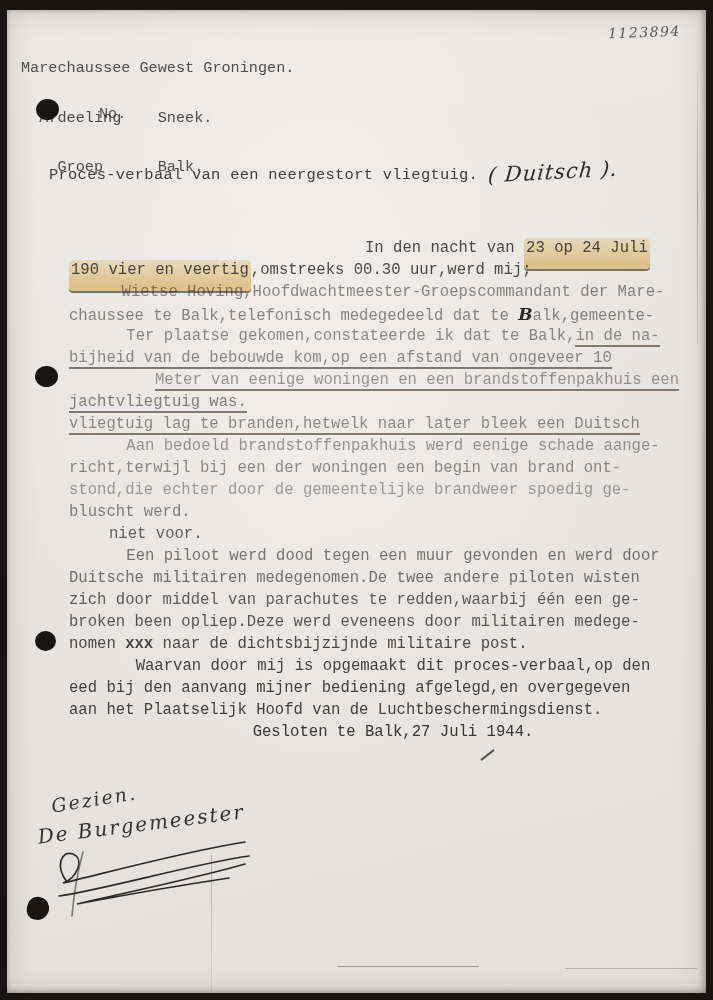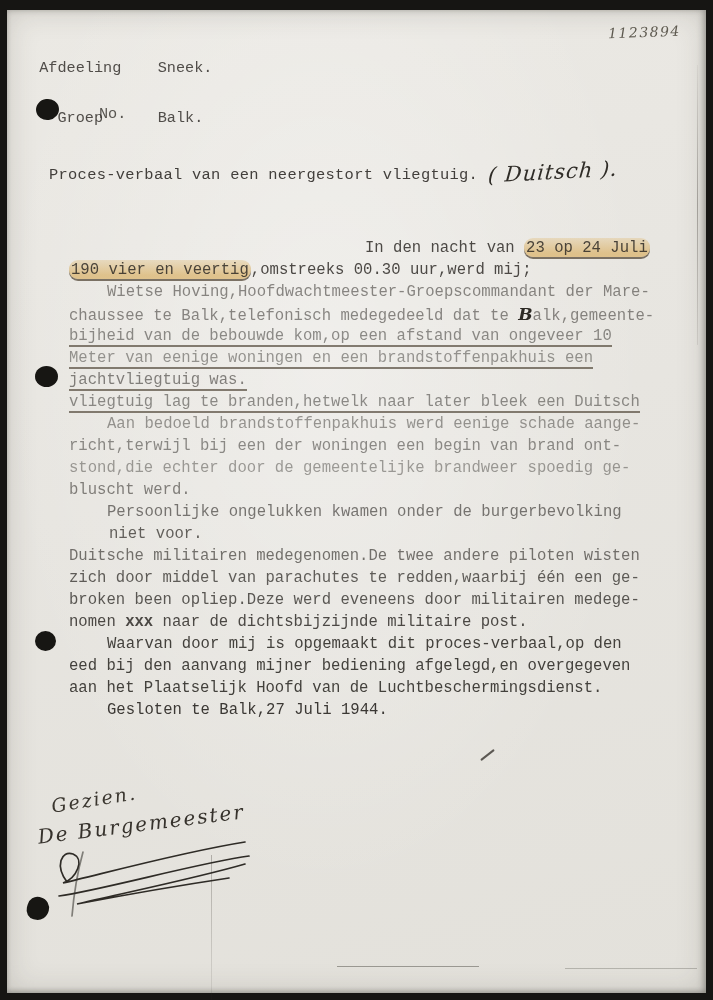--- a/index.html
+++ b/index.html
@@ -20,26 +20,26 @@
   .header-block{position:absolute;left:14px;top:17px;white-space:pre;line-height:16.5px;font-size:15.2px;color:rgba(45,42,38,0.82);}
   .no-label{position:absolute;left:92px;top:95px;font-size:15.2px;color:rgba(50,47,42,0.8);}
   .title-line{position:absolute;left:42px;top:150px;font-size:15.4px;color:rgba(42,39,35,0.88);letter-spacing:0.3px;white-space:pre;}
   .hw{font-family:"DejaVu Serif","Liberation Serif",serif;font-style:italic;}
   .duitsch{display:inline-block;font-size:21px;color:#2f2c27;transform:rotate(-3deg) skewX(-8deg);margin-left:10px;letter-spacing:1px;}
   .archive-number{position:absolute;left:601px;top:14px;font-size:14px;color:#5d594f;transform:rotate(-2deg);letter-spacing:1.5px;font-family:"DejaVu Serif","Liberation Serif",serif;}
 
   
   .body-lines{position:absolute;left:62px;top:227px;width:610px;line-height:22px;font-size:15.6px;}
   .bline{white-space:pre;height:22px;}
-  .indent-1{padding-left:38px;}
+  .indent-1{padding-left:38px;text-align:center;}
   .indent-2{padding-left:296px;}
   .seg-hl{
     background:linear-gradient(180deg, rgba(224,187,118,0.35) 0%, rgba(216,172,92,0.65) 80%);
     box-shadow:0 2px 0 rgba(84,72,56,0.75);
-    border-radius:9px;padding:1px 2px 0 2px;
+    border-radius:4px;padding:1px 2px 12px 2px;
   }
   .seg-ul{box-shadow:0 2px 0 rgba(84,74,60,0.7);}
   .seg-b{font-weight:bold;}
   .seg-hw{font-family:"DejaVu Serif","Liberation Serif",serif;font-style:italic;font-weight:bold;font-size:17px;color:#2c2924;}
 
   
   .hole{position:absolute;background:#171613;border-radius:50%;}
   .hole-1{left:29px;top:89px;width:23px;height:21px;transform:rotate(-8deg);}
   .hole-2{left:28px;top:356px;width:23px;height:21px;}
   .hole-3{left:28px;top:621px;width:21px;height:20px;}
@@ -58,45 +58,47 @@
   .sig-burgemeester{position:absolute;left:30px;top:802px;font-size:20px;color:#36322c;transform:rotate(-7deg);letter-spacing:2px;white-space:nowrap;}
   .sig-flourish{position:absolute;left:40px;top:822px;}
   .sig-flourish path{fill:none;stroke:#2e2b26;stroke-width:1.7;stroke-linecap:round;}
 </style>
 </head>
 <body>
 
 <div class="page">
 
   <div class="header-block typed">
+    <div>Marechaussee Gewest Groningen.</div>
     <div>  Afdeeling    Sneek.</div>
     <div>    Groep      Balk.</div>
   </div>
 
   <div class="archive-number hw">1123894</div>
 
   <div class="no-label typed">No.</div>
 
   <div class="title-line"><span>Proces-verbaal van een neergestort vliegtuig.</span><span class="hw duitsch">( Duitsch ).</span></div>
 
   <div class="body-lines">
       <div class="bline indent-2" style="color: rgba(40, 37, 33, 0.82);"><span class="seg-p">In den nacht van </span><span class="seg-hl">23 op 24 Juli</span></div>
       <div class="bline indent-0" style="color: rgba(40, 37, 33, 0.82);"><span class="seg-hl">190 vier en veertig</span><span class="seg-p">,omstreeks 00.30 uur,werd mij;</span></div>
       <div class="bline indent-1" style="color: rgba(40, 37, 33, 0.52);"><span class="seg-p">Wietse Hoving,Hoofdwachtmeester-Groepscommandant der Mare-</span></div>
       <div class="bline indent-0" style="color: rgba(40, 37, 33, 0.52);"><span class="seg-p">chaussee te Balk,telefonisch medegedeeld dat te </span><span class="seg-hw">B</span><span class="seg-p">alk,gemeente-</span></div>
+      <div class="bline indent-1" style="color: rgba(40, 37, 33, 0.5);"><span class="seg-p">Ter plaatse gekomen,constateerde ik dat te Balk,</span><span class="seg-ul">in de na-</span></div>
       <div class="bline indent-0" style="color: rgba(40, 37, 33, 0.5);"><span class="seg-ul">bijheid van de bebouwde kom,op een afstand van ongeveer 10</span></div>
-      <div class="bline indent-0" style="color: rgba(40, 37, 33, 0.45);"><span class="seg-ul">Meter van eenige woningen en een brandstoffenpakhuis een</span></div>
+      <div class="bline indent-0" style="color: rgba(40, 37, 33, 0.45); text-align: right;"><span class="seg-ul">Meter van eenige woningen en een brandstoffenpakhuis een</span></div>
       <div class="bline indent-0" style="color: rgba(40, 37, 33, 0.55);"><span class="seg-ul">jachtvliegtuig was.</span></div>
       <div class="bline indent-0" style="color: rgba(40, 37, 33, 0.5);"><span class="seg-ul">vliegtuig lag te branden,hetwelk naar later bleek een Duitsch</span></div>
       <div class="bline indent-1" style="color: rgba(40, 37, 33, 0.45);"><span class="seg-p">Aan bedoeld brandstoffenpakhuis werd eenige schade aange-</span></div>
       <div class="bline indent-0" style="color: rgba(40, 37, 33, 0.5);"><span class="seg-p">richt,terwijl bij een der woningen een begin van brand ont-</span></div>
       <div class="bline indent-0" style="color: rgba(40, 37, 33, 0.42);"><span class="seg-p">stond,die echter door de gemeentelijke brandweer spoedig ge-</span></div>
       <div class="bline indent-0" style="color: rgba(40, 37, 33, 0.55);"><span class="seg-p">bluscht werd.</span></div>
-      <div class="bline indent-1" style="color: rgba(40, 37, 33, 0.6);"><span class="seg-p">Persoonlijke ongelukken kwamen onder de burgerbevolking</span></div>
       <div class="bline indent-0" style="color: rgba(40, 37, 33, 0.7); margin-left: 40px;"><span class="seg-p">niet voor.</span></div>
+      <div class="bline indent-1" style="color: rgba(40, 37, 33, 0.6);"><span class="seg-p">Een piloot werd dood tegen een muur gevonden en werd door</span></div>
       <div class="bline indent-0" style="color: rgba(40, 37, 33, 0.62);"><span class="seg-p">Duitsche militairen medegenomen.De twee andere piloten wisten</span></div>
       <div class="bline indent-0" style="color: rgba(40, 37, 33, 0.72);"><span class="seg-p">zich door middel van parachutes te redden,waarbij één een ge-</span></div>
       <div class="bline indent-0" style="color: rgba(40, 37, 33, 0.75);"><span class="seg-p">broken been opliep.Deze werd eveneens door militairen medege-</span></div>
       <div class="bline indent-0" style="color: rgba(40, 37, 33, 0.82);"><span class="seg-p">nomen </span><span class="seg-b">xxx</span><span class="seg-p"> naar de dichtsbijzijnde militaire post.</span></div>
       <div class="bline indent-1" style="color: rgba(40, 37, 33, 0.86);"><span class="seg-p">Waarvan door mij is opgemaakt dit proces-verbaal,op den</span></div>
       <div class="bline indent-0" style="color: rgba(40, 37, 33, 0.86);"><span class="seg-p">eed bij den aanvang mijner bediening afgelegd,en overgegeven</span></div>
       <div class="bline indent-0" style="color: rgba(40, 37, 33, 0.86);"><span class="seg-p">aan het Plaatselijk Hoofd van de Luchtbeschermingsdienst.</span></div>
       <div class="bline indent-1" style="color: rgba(40, 37, 33, 0.9);"><span class="seg-p">Gesloten te Balk,27 Juli 1944.</span></div>
     </div>
 

